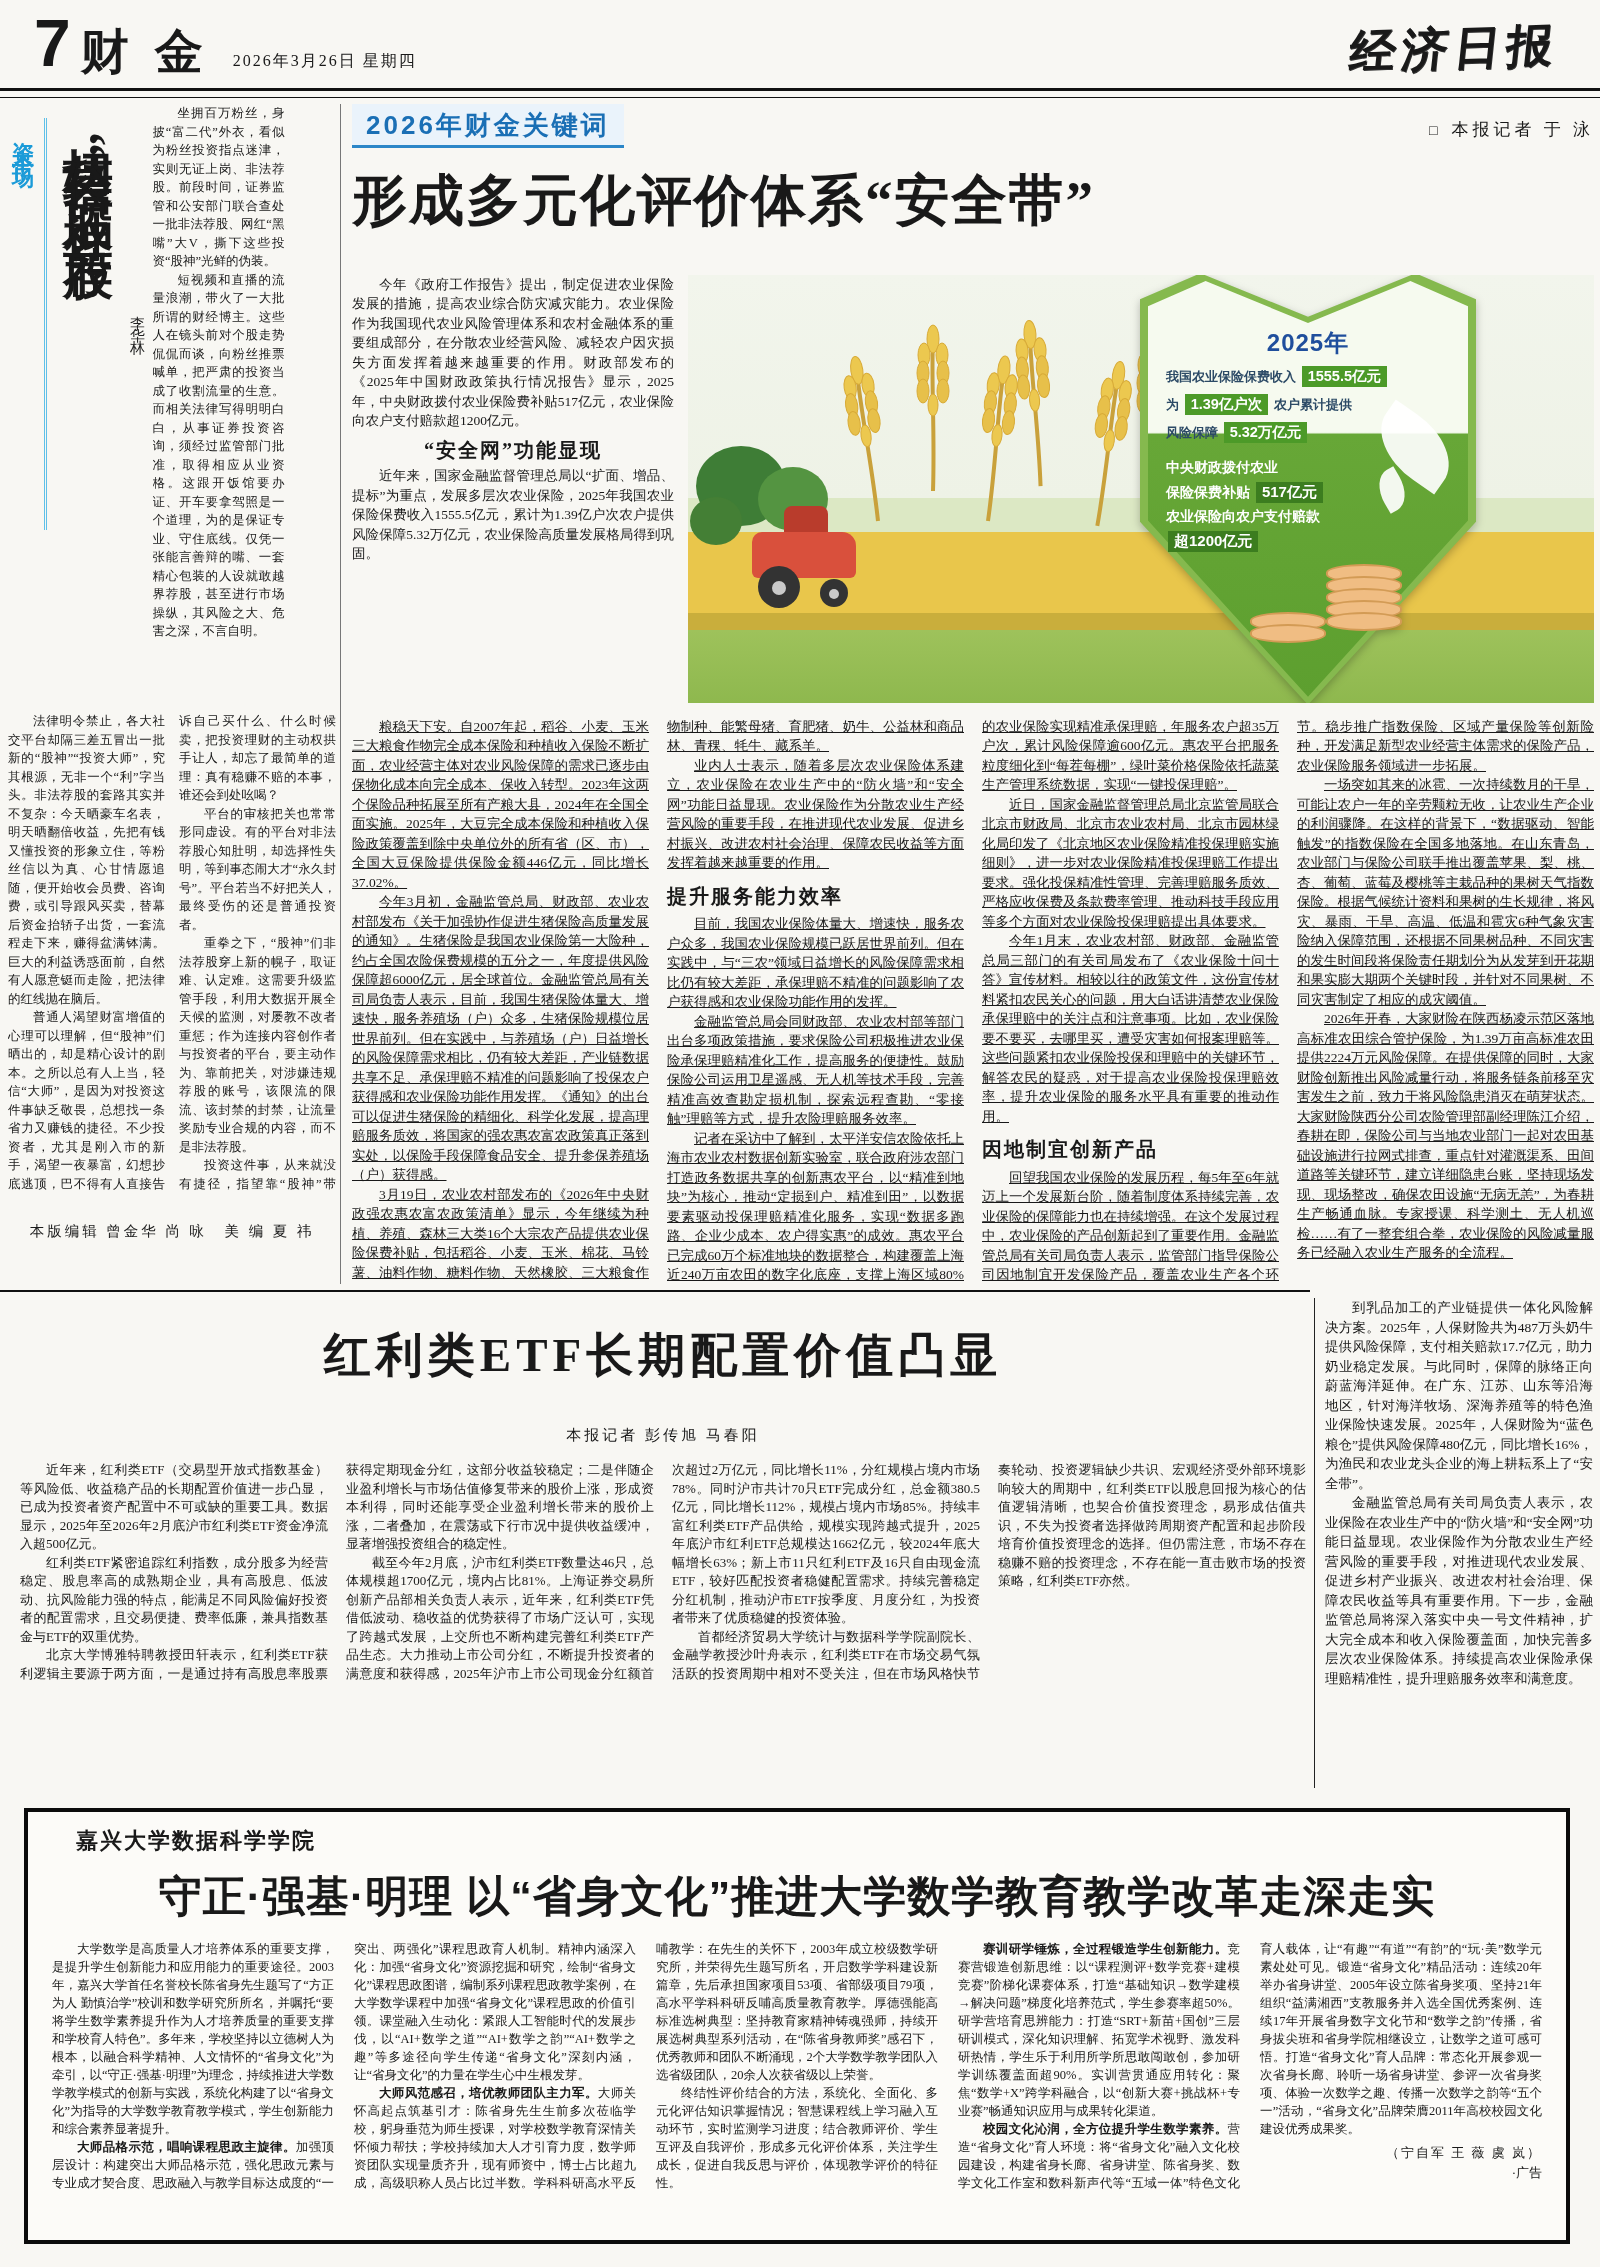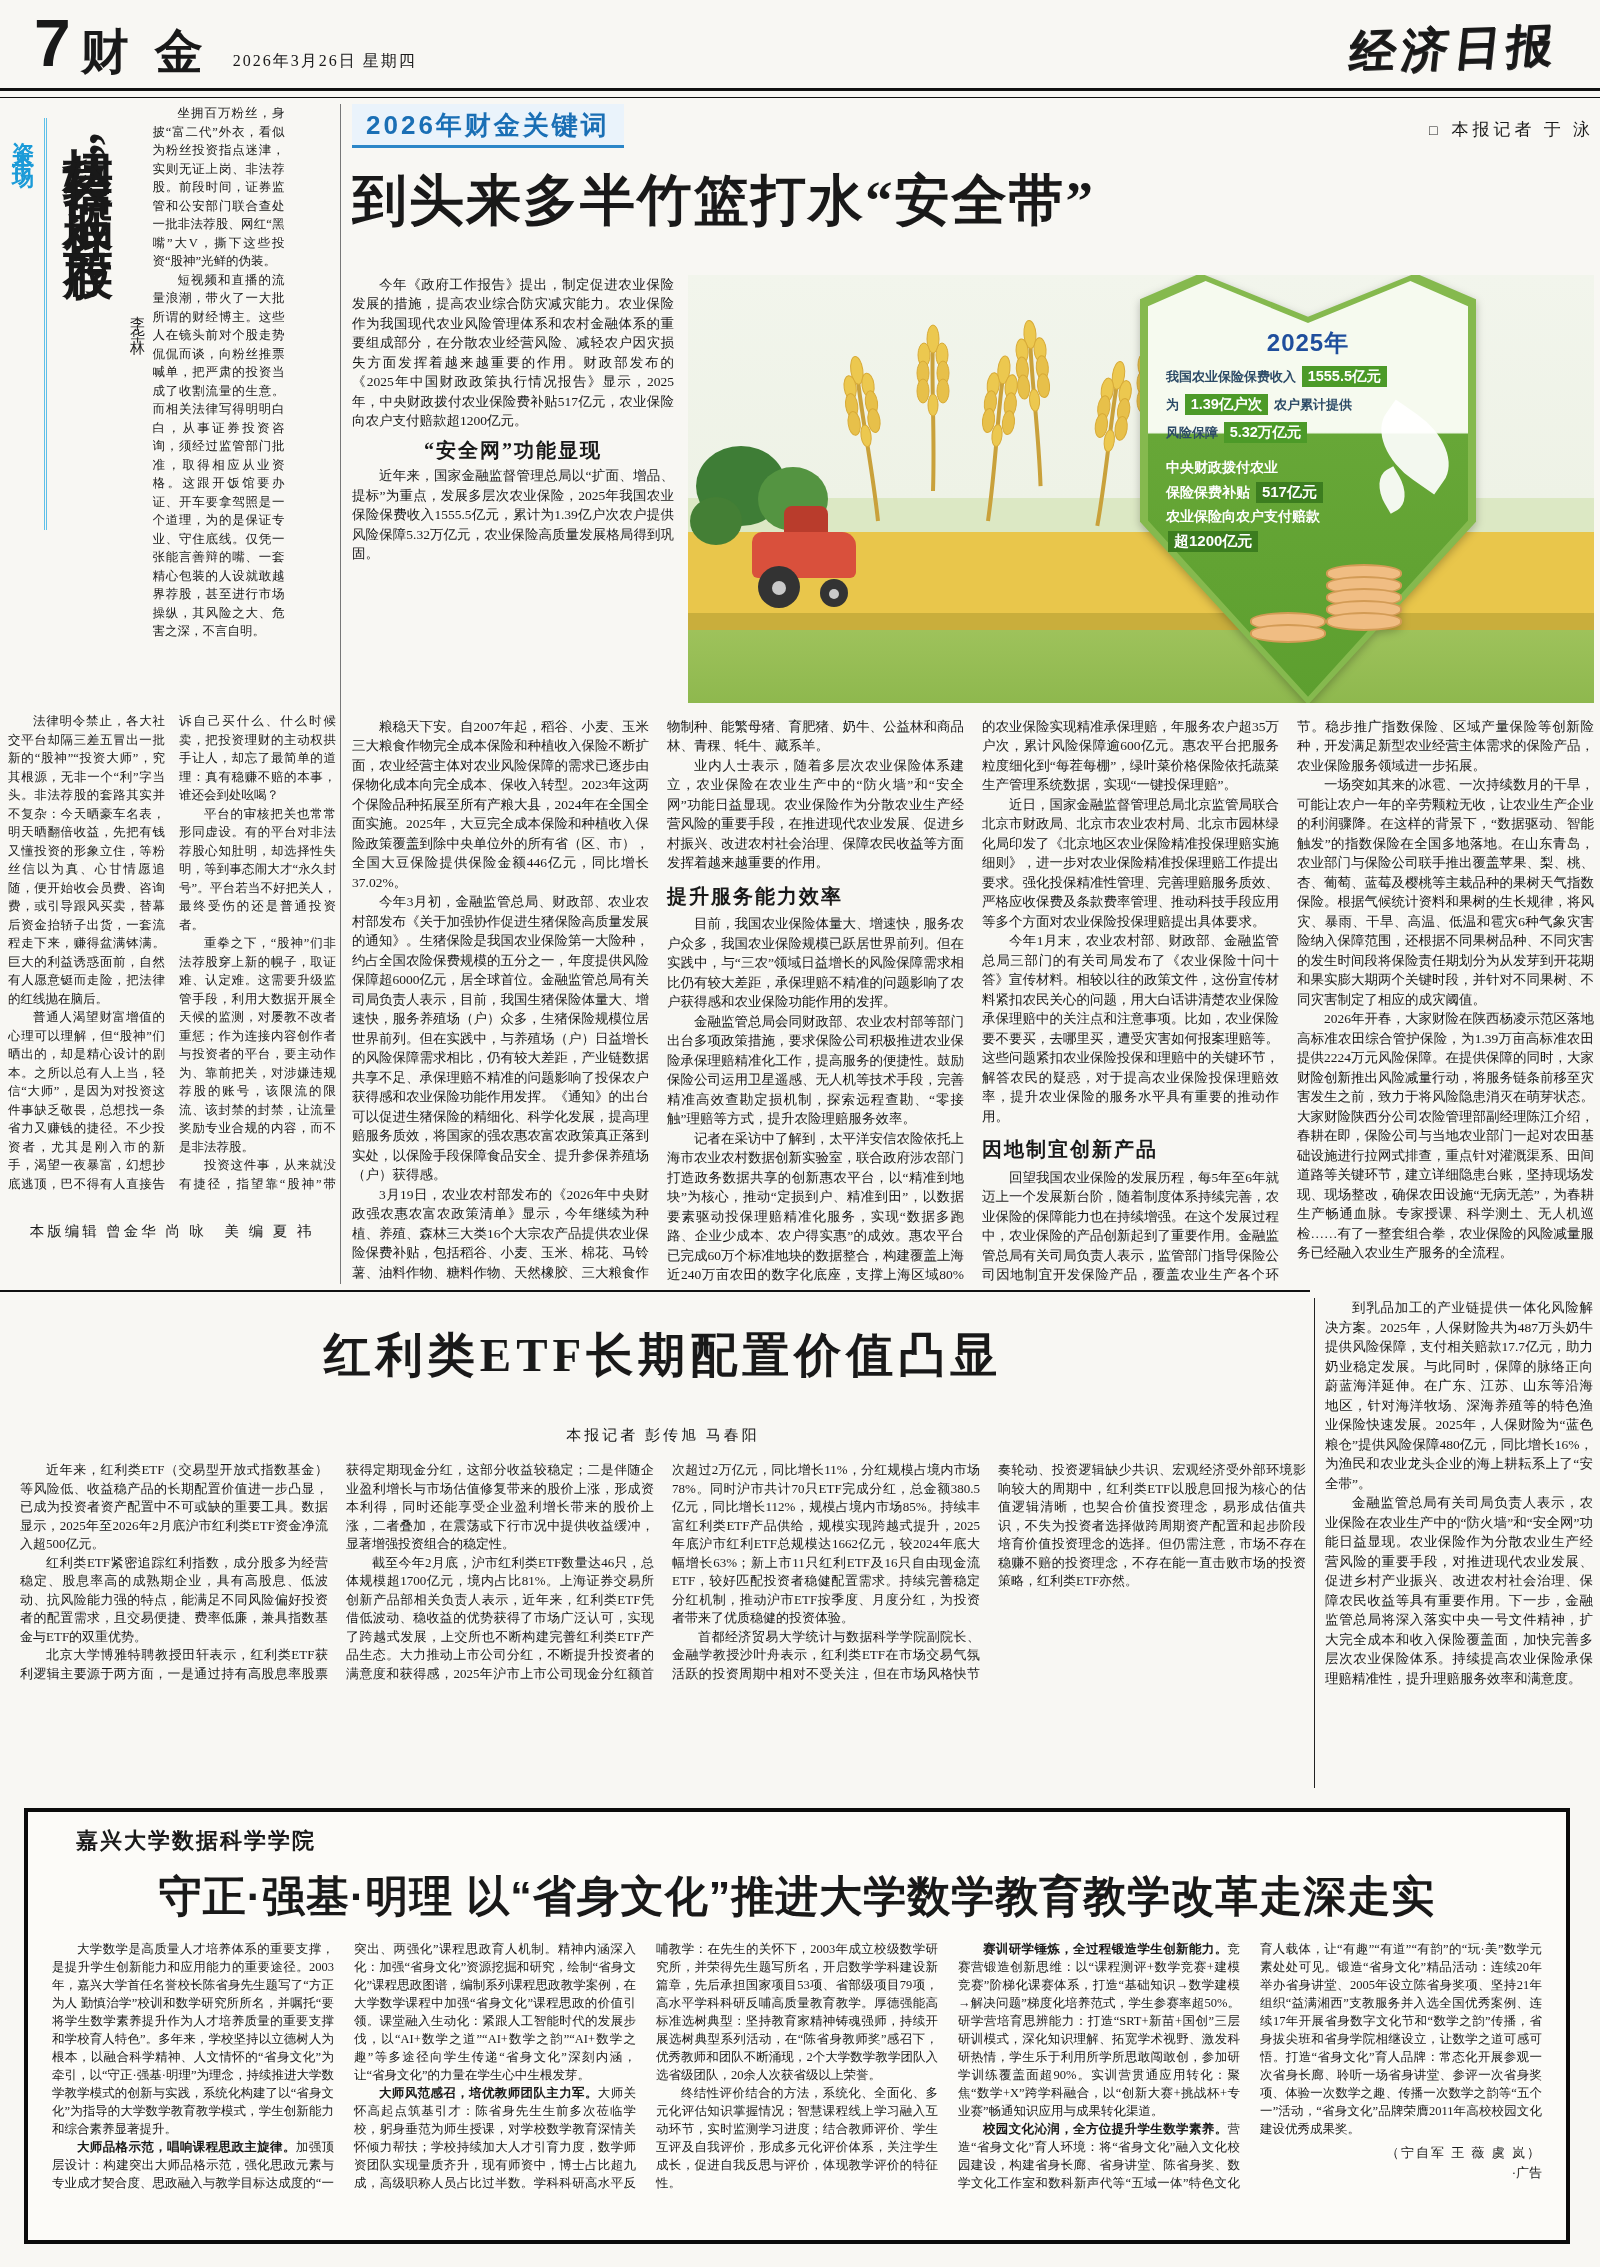--- a/index.html
+++ b/index.html
@@ -69,21 +69,21 @@
   .chip{display:inline-block;background:#4c9a28;color:#fff;font-weight:bold;font-size:14.5px;
     padding:1px 6px;margin:0 2px;font-family:"Liberation Sans","DejaVu Sans",sans-serif;}
   .sh-bottom{margin-top:16px;color:#fff;font-size:14px;font-weight:bold;font-family:"Liberation Sans","DejaVu Sans",sans-serif;}
   .sh-bottom .row{margin-top:5px;}
   .chip-dark{background:#3c7d1f;font-size:15px;}
   .leaf{position:absolute;background:rgba(255,255,255,.92);border-radius:0 70% 0 70%;}
   .coin{width:72px;height:15px;background:#f0bd83;border:2px solid #d39b55;border-radius:50%/45%;margin-top:-7px;}
   .coin-stack{position:absolute;display:flex;flex-direction:column;align-items:center;}
   .agri-body{margin-top:14px;height:568px;overflow:hidden;column-count:4;column-gap:18px;
     font-size:13.5px;line-height:19.5px;text-align:justify;}
-  .agri-body p{margin:0;text-indent:2em;}
+  .agri-body p{margin:0;text-indent:2em;text-decoration:underline;}
   .agri-body h3{text-align:left;font-size:20px;letter-spacing:2px;margin:14px 0 8px;break-inside:avoid;}
   
   #agri-side{position:absolute;left:1325px;top:1298px;width:268px;height:490px;overflow:hidden;
     font-size:13.5px;line-height:19.5px;text-align:justify;}
   #agri-side p{margin:0;text-indent:2em;}
 
   
   #etf{position:absolute;left:20px;top:1300px;width:1286px;height:488px;overflow:hidden;}
   .etf-headline{text-align:center;font-size:47px;font-weight:900;letter-spacing:5px;margin-top:24px;}
   .etf-byline{text-align:center;font-size:15px;margin-top:14px;letter-spacing:3px;}
@@ -139,21 +139,21 @@
   </aside>
   <div class="vrule" style="left:340px;top:104px;height:1180px;"></div>
 
   <section id="agri">
     <div class="agri-toprow">
       <span class="kicker">2026年财金关键词</span>
       <span class="agri-byline">
         <span class="marker">□</span><span>本报记者 于 泳</span>
       </span>
     </div>
-    <h1 class="agri-headline">到头来多半竹篮打水“安全带”</h1>
+    <h1 class="agri-headline">形成多元化评价体系“安全带”</h1>
 
     <div class="agri-hero">
       <div class="agri-lead">
         <p id="agri-lead-text">今年《政府工作报告》提出，制定促进农业保险发展的措施，提高农业综合防灾减灾能力。农业保险作为我国现代农业风险管理体系和农村金融体系的重要组成部分，在分散农业经营风险、减轻农户因灾损失方面发挥着越来越重要的作用。财政部发布的《2025年中国财政政策执行情况报告》显示，2025年，中央财政拨付农业保险费补贴517亿元，农业保险向农户支付赔款超1200亿元。</p>
         <h3>“安全网”功能显现</h3>
         <p>近年来，国家金融监督管理总局以“扩面、增品、提标”为重点，发展多层次农业保险，2025年我国农业保险保费收入1555.5亿元，累计为1.39亿户次农户提供风险保障5.32万亿元，农业保险高质量发展格局得到巩固。</p>
       </div>
 
       <div class="illustration">
         <div class="scene"></div>

